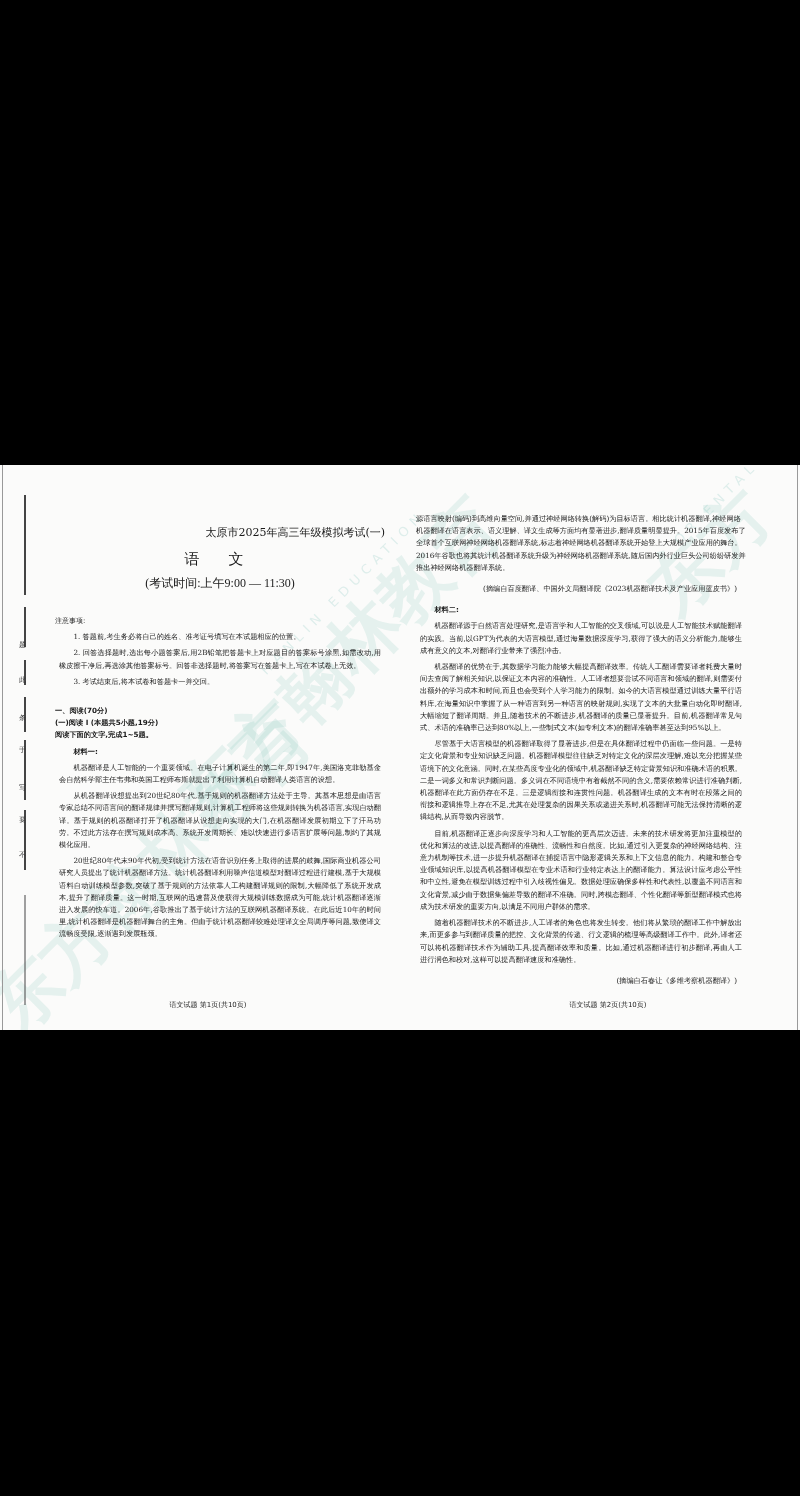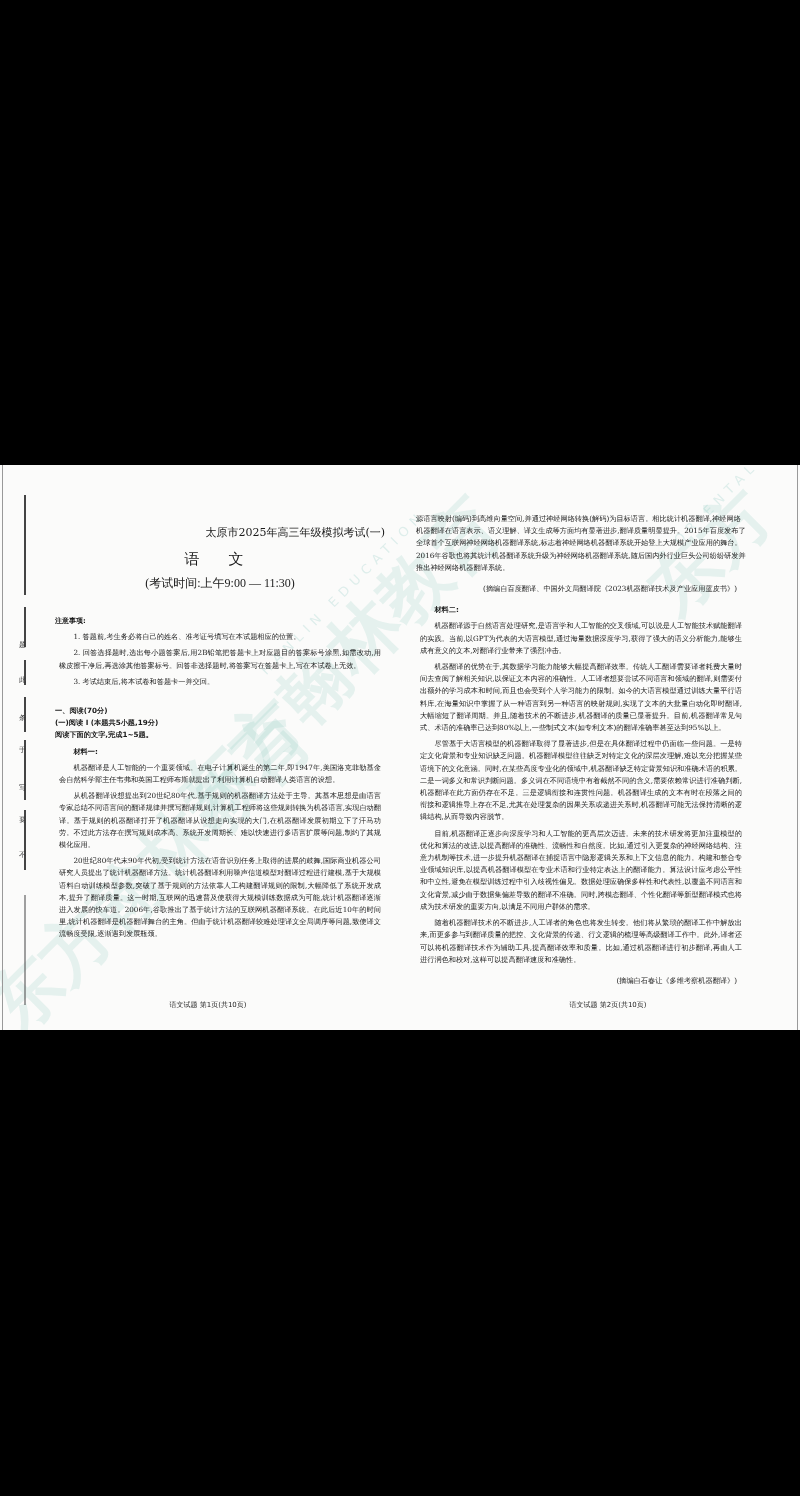--- a/index.html
+++ b/index.html
@@ -15,21 +15,21 @@
   .page-right{left:400px;width:400px;}
   .binding{position:absolute;left:18px;top:0;width:20px;height:565px;}
   .bind-line{position:absolute;left:6px;width:1.5px;background:#444;}
   .bind-label{position:absolute;left:1px;font-size:7px;color:#333;}
   .content{position:absolute;left:55px;top:0;width:330px;font-size:7.2px;line-height:12.2px;}
   .content-r{position:absolute;left:16px;top:50px;width:330px;font-size:7.2px;line-height:12.2px;}
   .exam-title{position:absolute;top:62px;left:0;width:330px;text-align:right;font-size:11px;}
   .subject{position:absolute;top:88px;left:0;width:330px;text-align:center;font-size:15px;font-weight:normal;letter-spacing:12px;font-family:"DejaVu Sans",sans-serif;}
   .exam-time{position:absolute;top:112px;left:0;width:330px;text-align:center;font-size:12px;font-family:Liberation Serif, serif;}
   .notice{position:absolute;top:150px;left:0;width:330px;}
-  .notice-head{font-weight:bold;font-family:"DejaVu Sans",sans-serif;font-size:7px;}
+  .notice-head{font-weight:normal;font-family:"DejaVu Sans",sans-serif;font-size:7px;}
   .p{text-indent:2em;margin:4px;text-align:justify;}
   .plain{margin:0;}
   .bold{font-weight:bold;font-family:"DejaVu Sans",sans-serif;}
   .src{text-align:right;margin:9px;}
   .reading{position:absolute;top:240px;left:0;width:330px;}
   .footer{position:absolute;top:535px;width:100%;text-align:center;font-size:7px;font-family:"DejaVu Sans",sans-serif;padding-left:8px;}
   .edge{position:absolute;top:0;width:1px;height:565px;background:#999;}
 </style>
 </head>
 <body>

